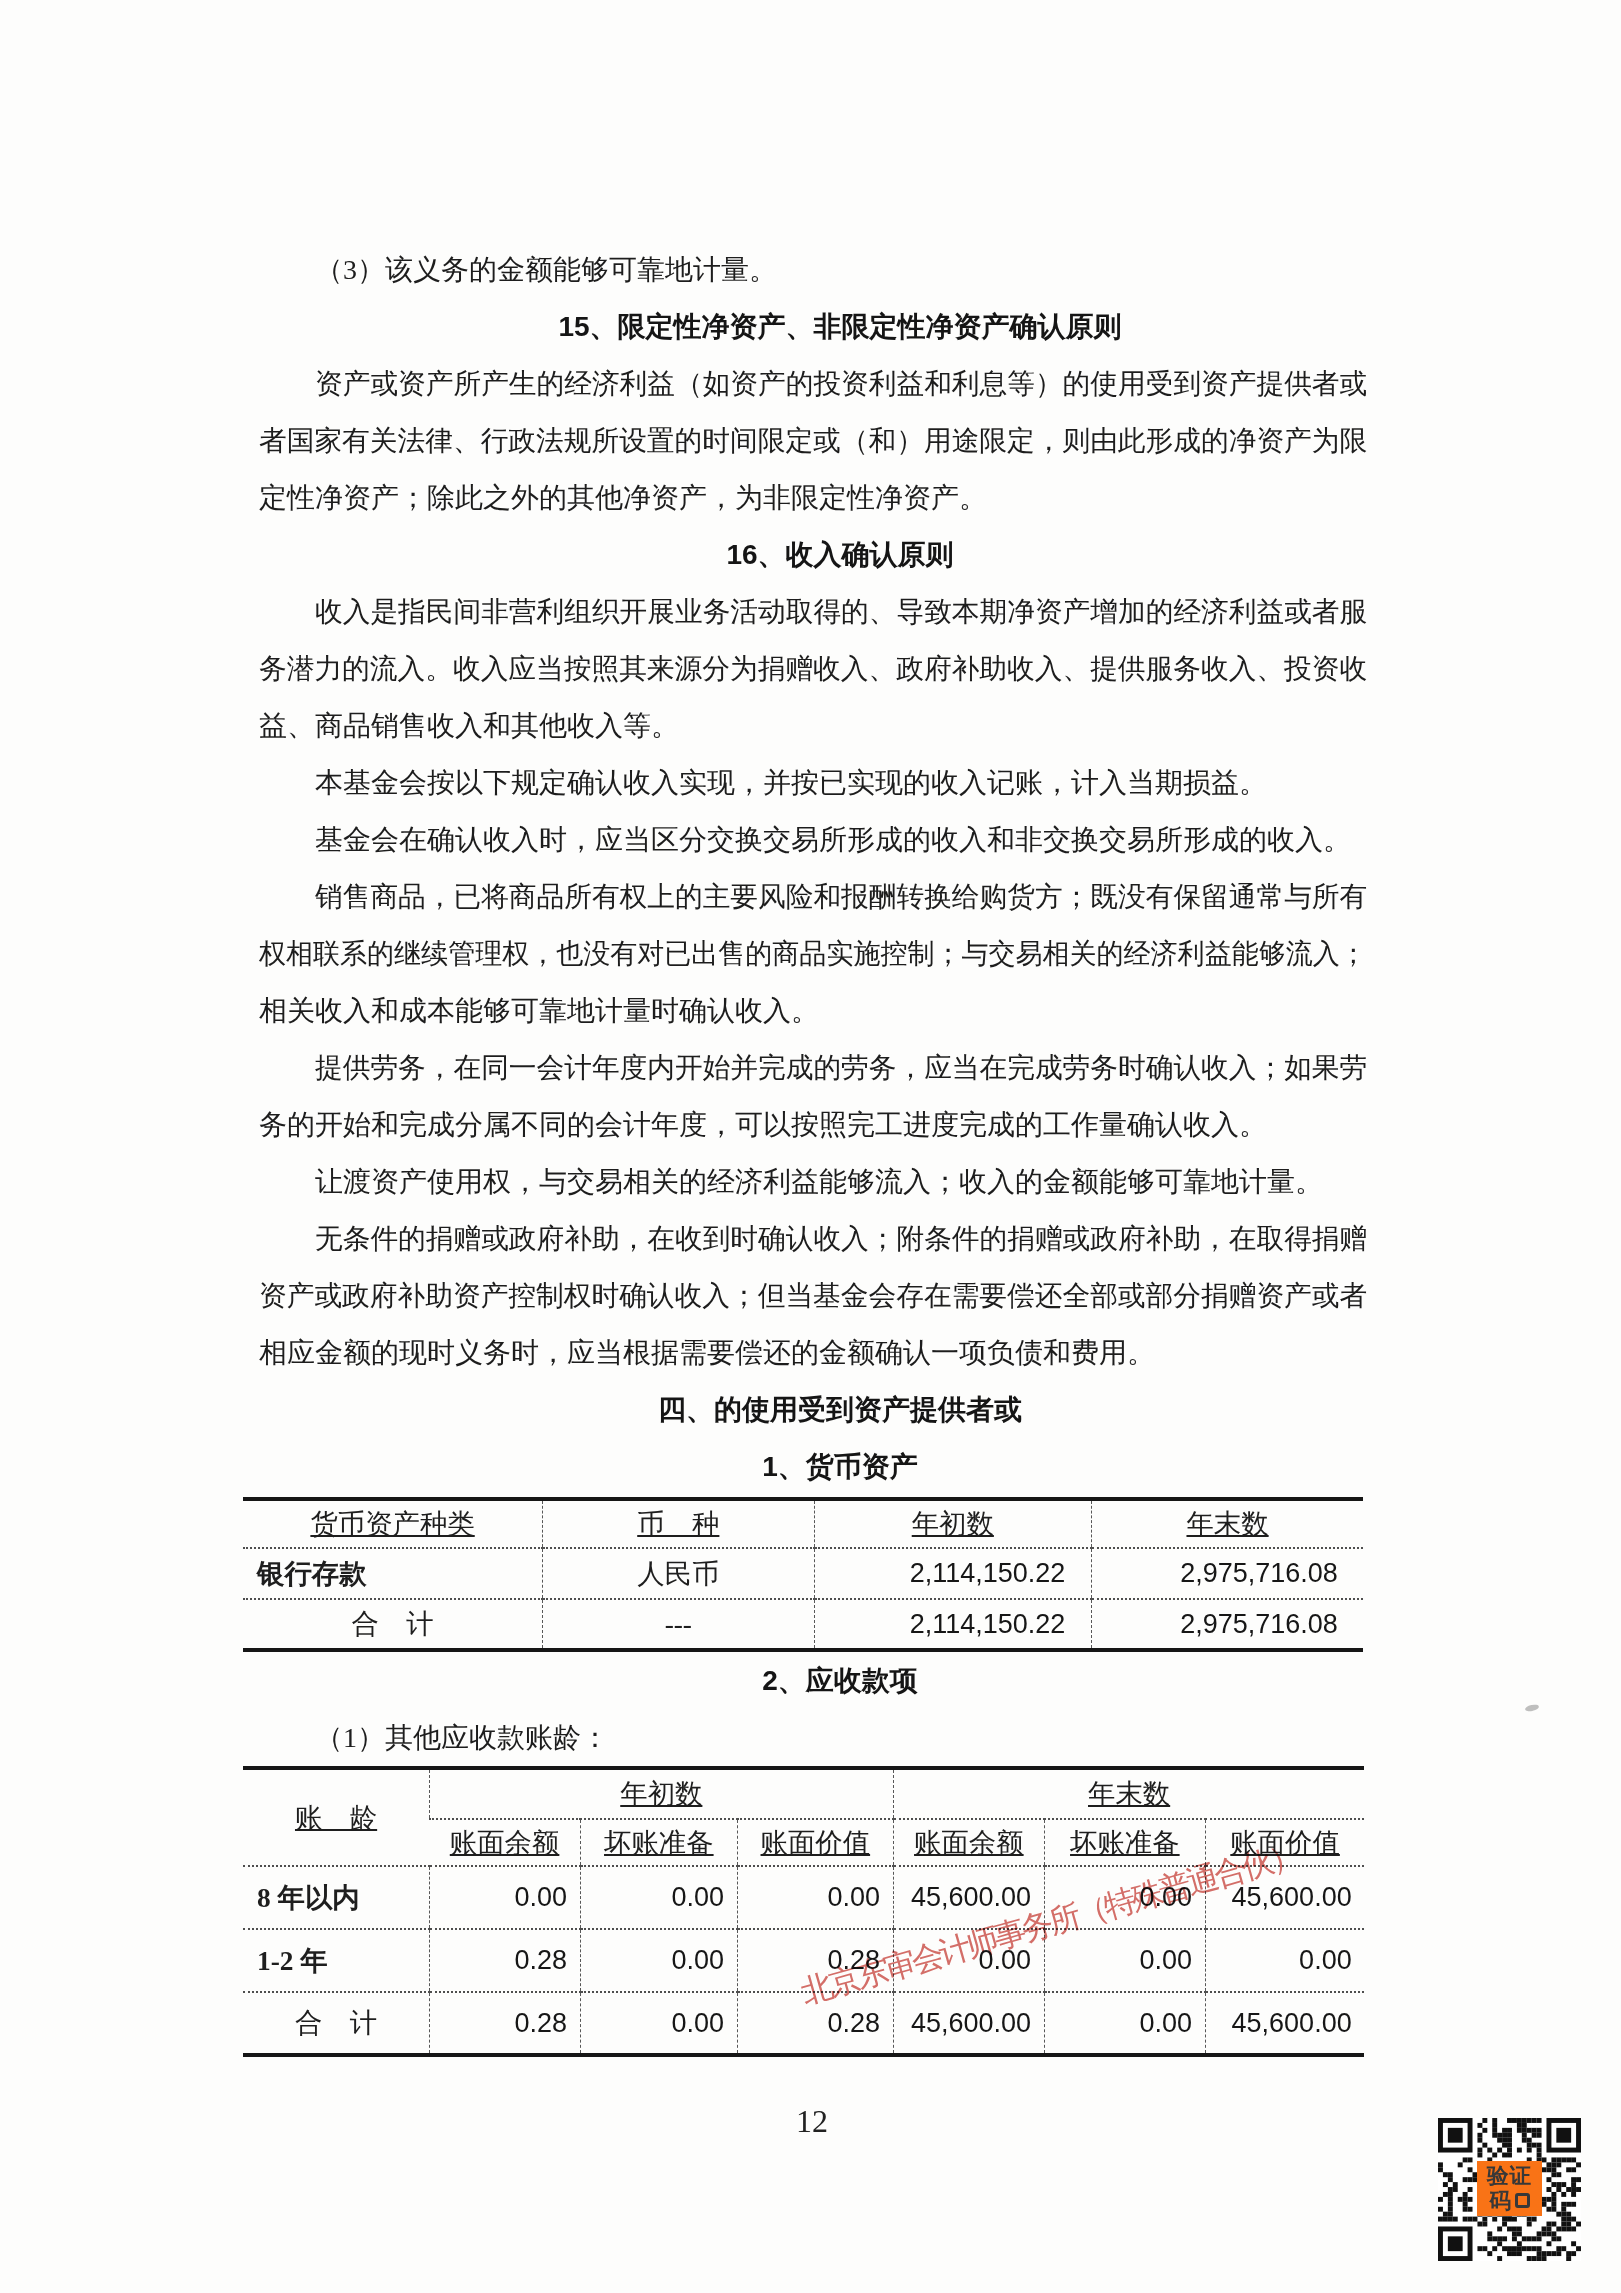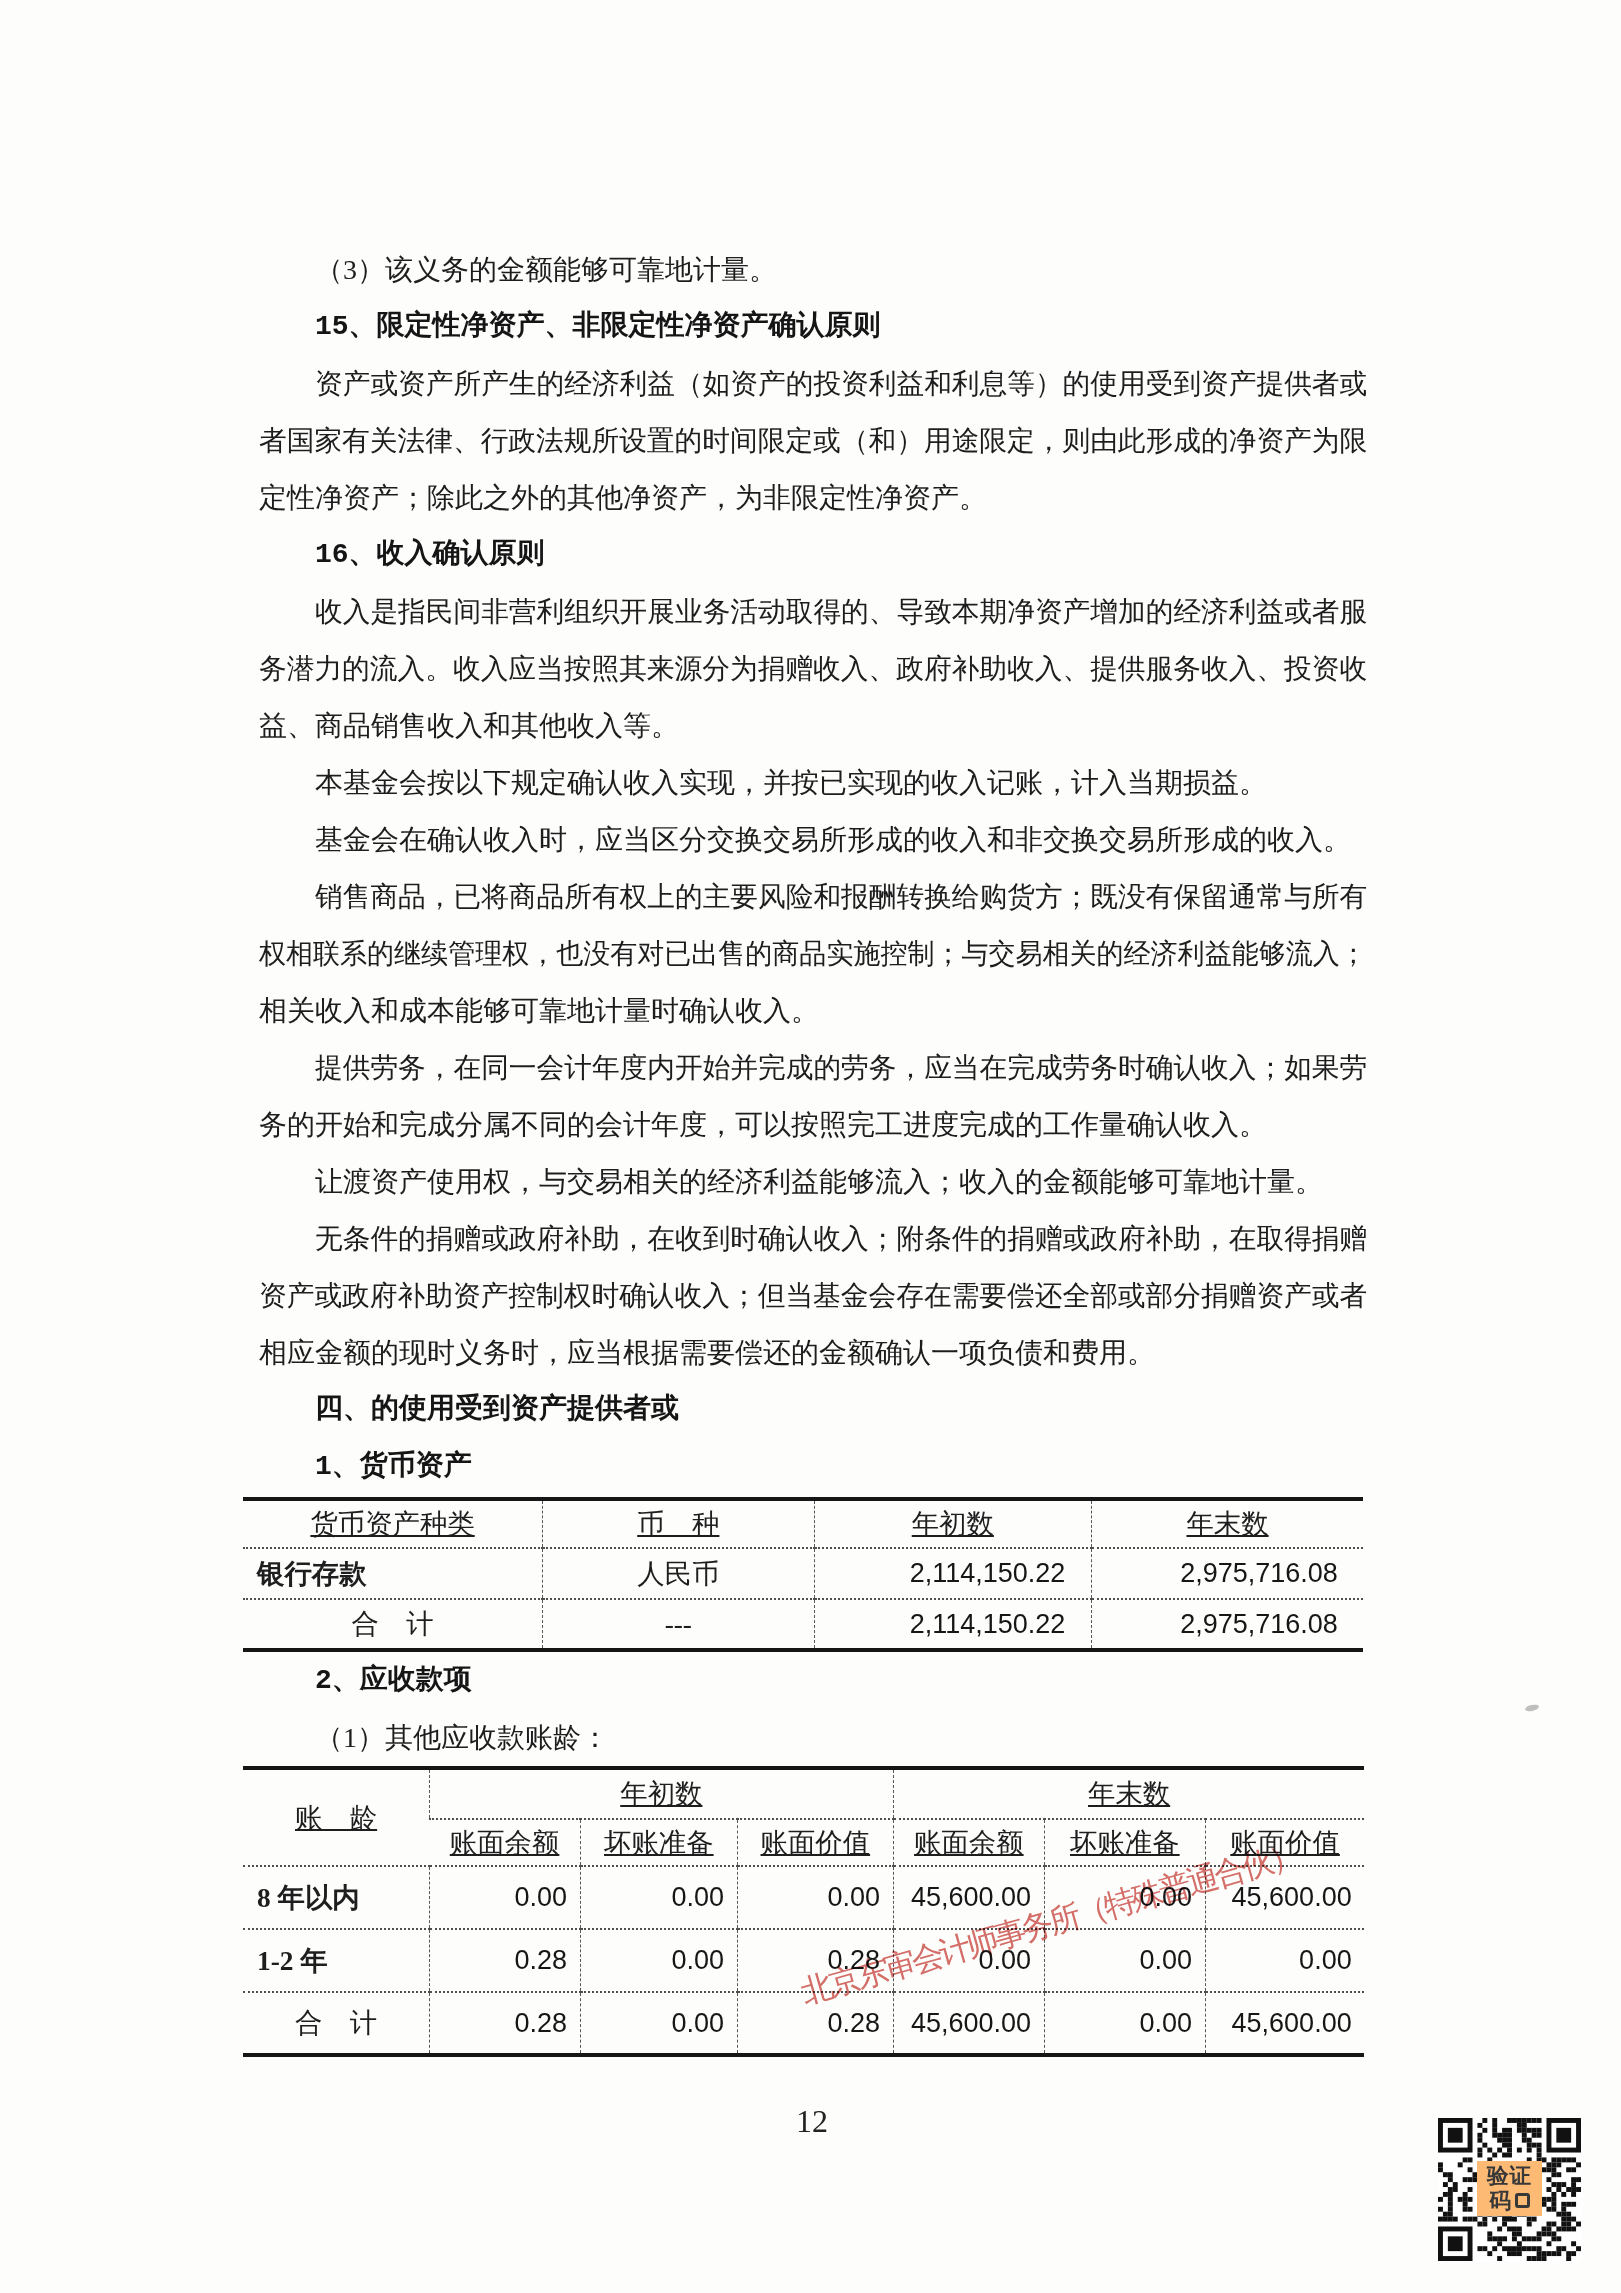--- a/index.html
+++ b/index.html
@@ -17,24 +17,25 @@
   .ln{
     height:57px; line-height:57px;
     font-size:28px;
     white-space:nowrap;
     color:#1d1d1d;
   }
   .ln > span{display:inline-block; vertical-align:top;}
   .ln.ind{padding-left:56px;}
   .ln.hd{
     padding-left:56px;
-    font-family:Liberation Mono, monospace;
+    font-family:Liberation Sans, sans-serif;
     font-weight:700;
     font-size:28px;
     color:#151515;
+    text-align:center;
   }
   
   table{
     border-collapse:collapse;
     table-layout:fixed;
     width:1120px;
     margin-left:-15.7px;
     font-size:27.4px;
   }
   .t1{margin-top:2px;}
@@ -82,21 +83,21 @@
   }
   
   .qr{
     position:absolute; left:1438px; top:2118px;
     width:143px; height:143px; background:#fff;
   }
   .qr svg{display:block;}
   .qr-label{
     position:absolute; left:39px; top:43px;
     width:65px; height:55px;
-    background:#fdba74;
+    background:#f97316;
     display:flex; flex-direction:column; align-items:center; justify-content:center;
     font-family:"Liberation Sans", sans-serif;
     font-weight:700; color:#383838;
     font-size:21.6px; line-height:24.5px; letter-spacing:1px;
   }
   .qr-label .l2{display:flex; align-items:center; gap:2.9px;}
   .qr-mini{
     width:14.7px; height:14.7px;
     border:3.4px solid #383838;
     border-radius:2.9px;

